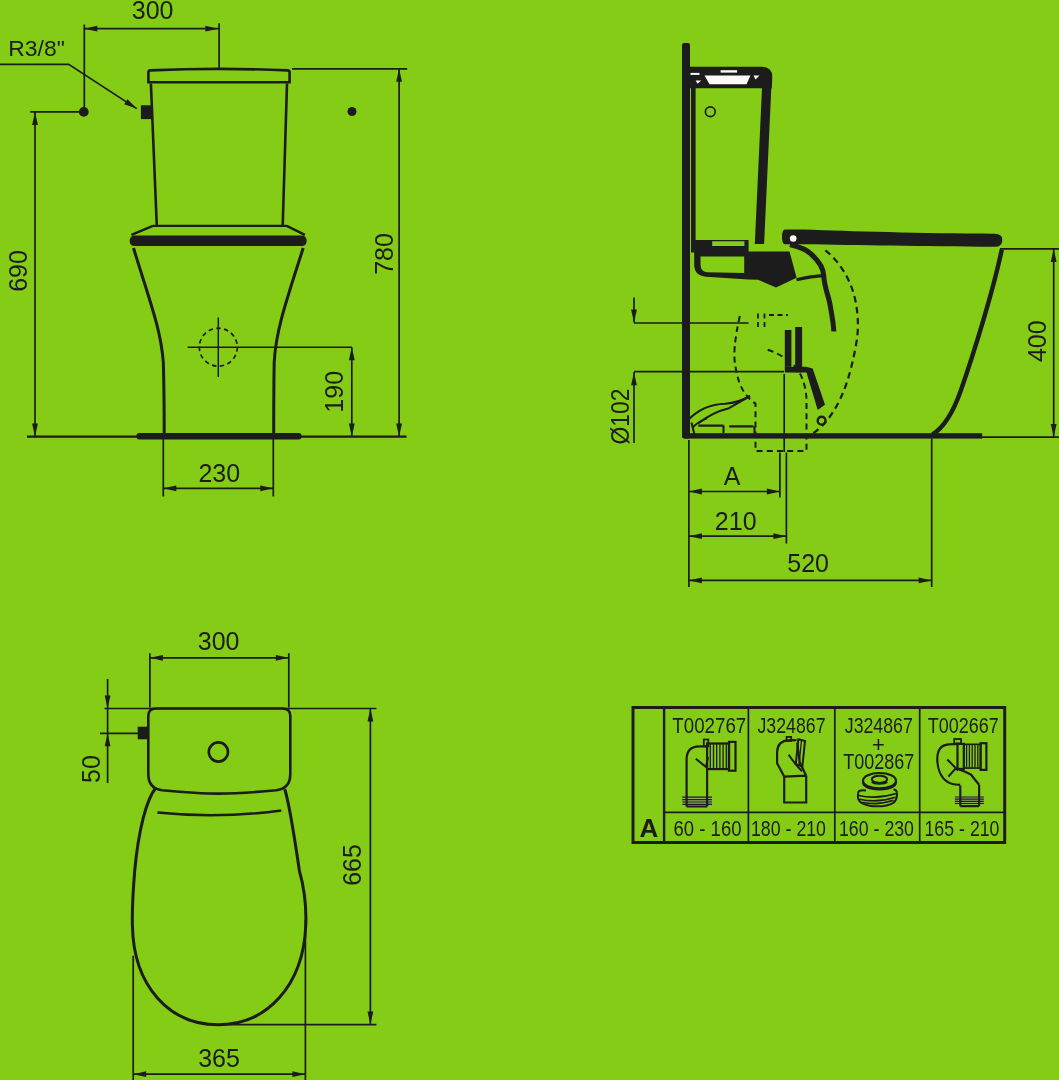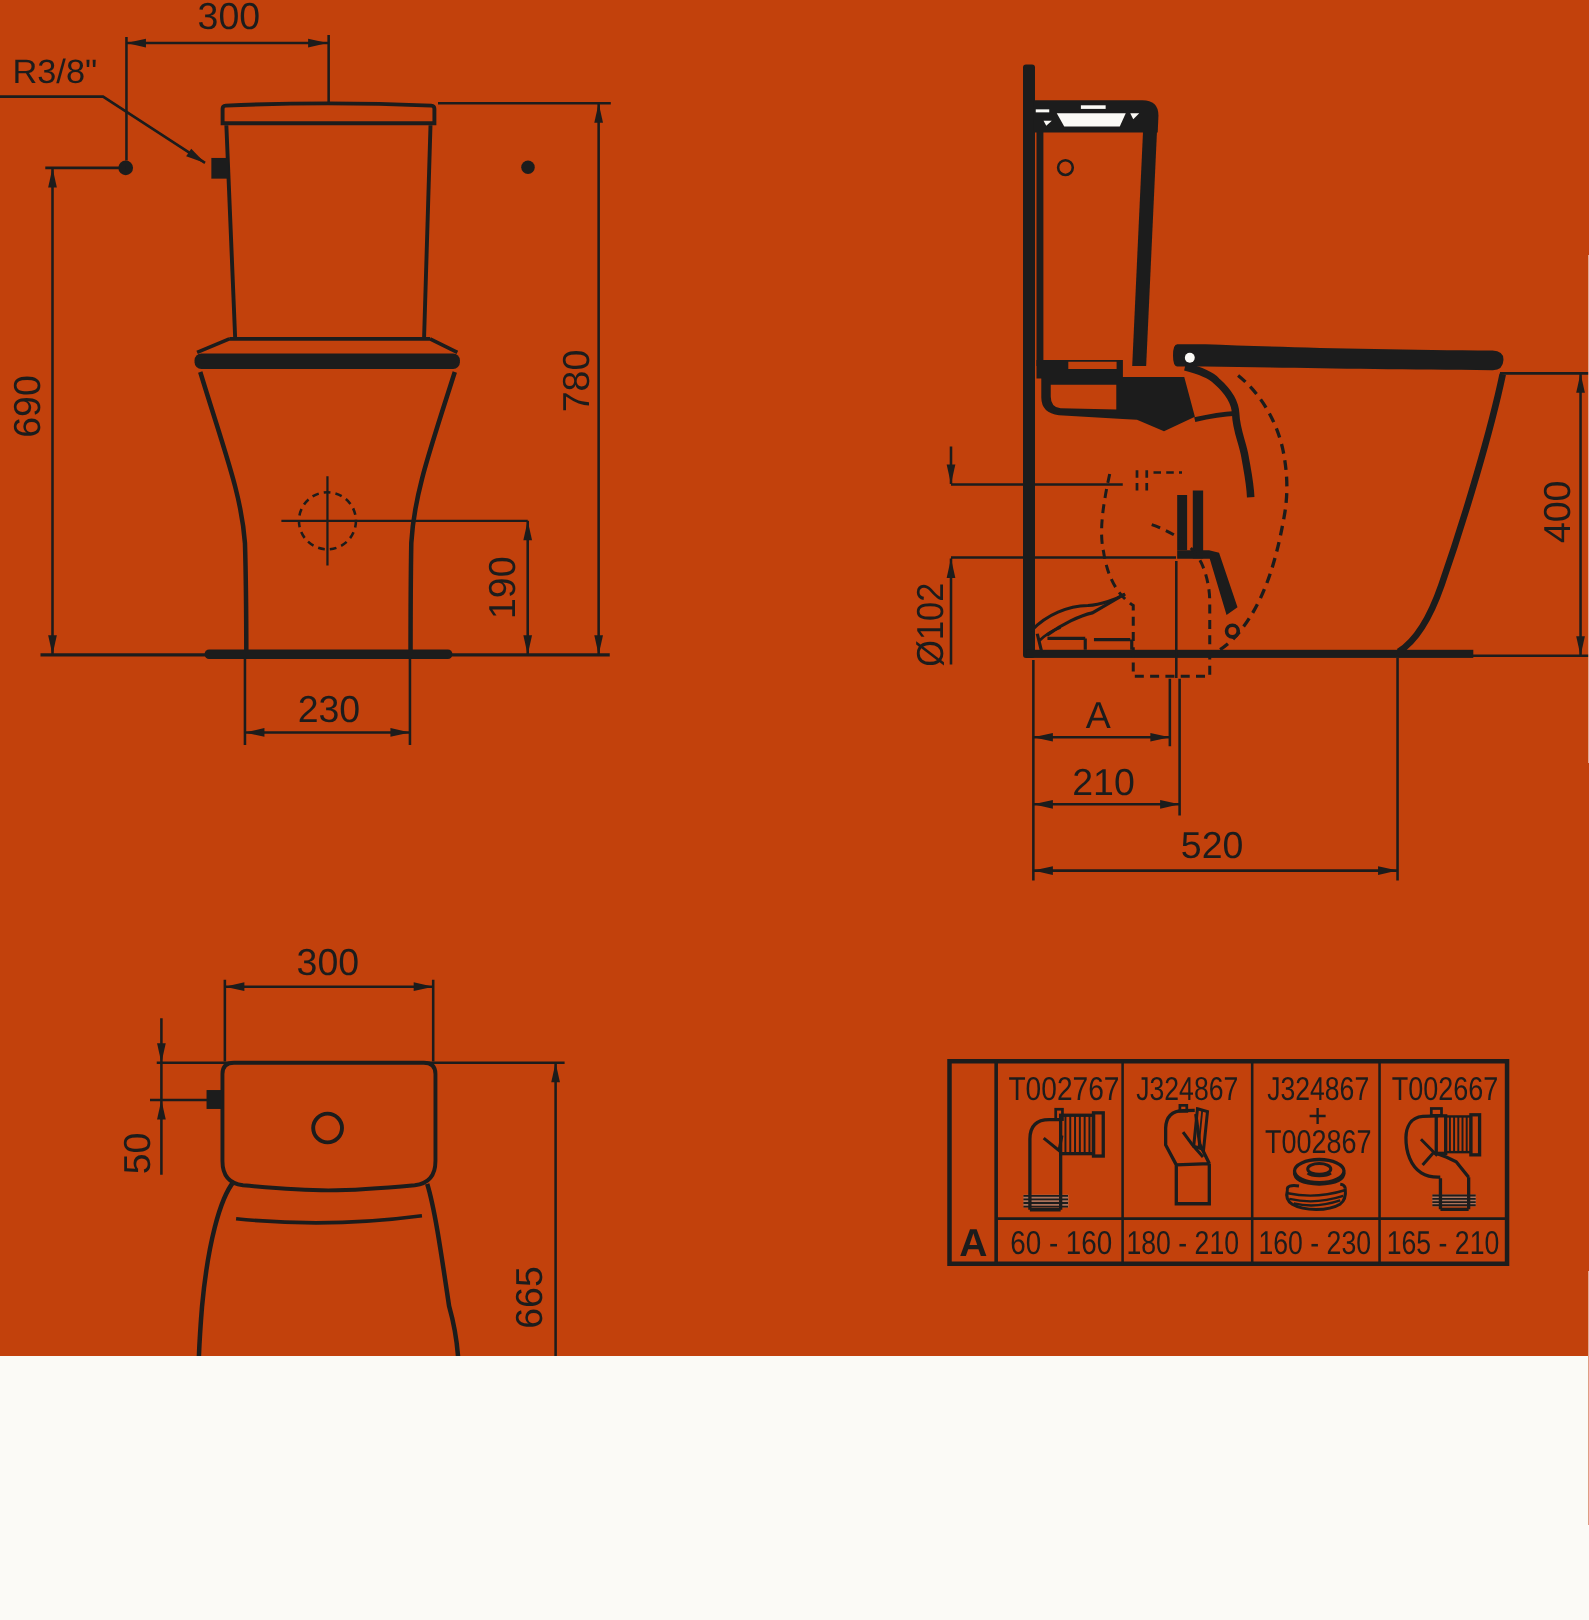--- a/index.html
+++ b/index.html
@@ -1,16 +1,16 @@
 <!DOCTYPE html>
 <html><head>
 <meta charset="utf-8">
 <style>
 html,body{margin:0;padding:0;background:#fbfaf6;}
-#page{position:relative;width:1059px;height:904px;background:#c2410c;overflow:hidden;}
+#page{position:relative;width:1059px;height:1080px;background:#84cc16;overflow:hidden;}
 text{font-family:"Liberation Sans",sans-serif;fill:#1c1c1c;}
 .d{font-size:25px;}
 .r{font-size:22.5px;}
 .t{font-size:22px;}
 .n{stroke:#1c1c1c;fill:none;}
 .f{fill:#1c1c1c;stroke:none;}
 .w{fill:#fbfaf6;stroke:none;}
 </style>
 </head>
 <body>

